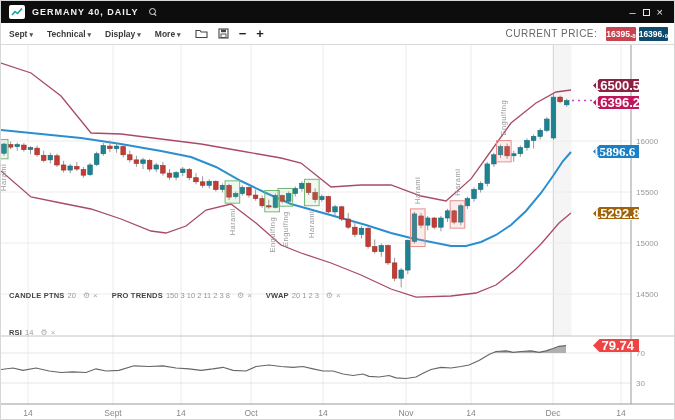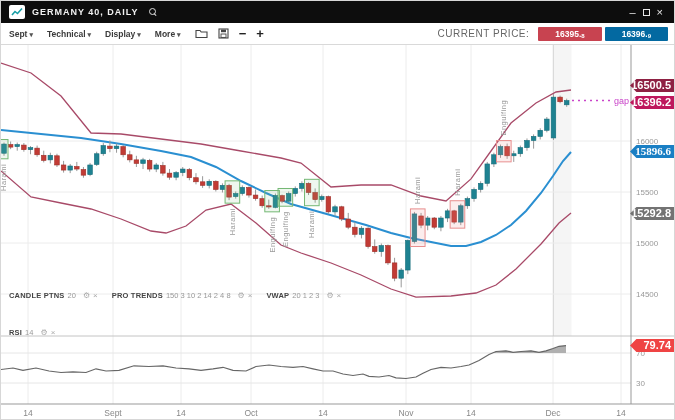--- a/index.html
+++ b/index.html
@@ -26,29 +26,29 @@
   .toolbar {
     position:absolute; top:22px; left:0; width:675px; height:22px; background:#fff;
     border-bottom:1px solid #d9d9d9; display:flex; align-items:center; padding:0 8px;
     font-size:8.5px; color:#333;
   }
   .menu { font-weight:bold; margin-right:14px; color:#3a3a3a; cursor:default; }
   .caret { font-size:7px; color:#555; margin-left:2px; }
   .tool-ic { margin-right:10px; display:flex; align-items:center; }
   .zoom-btn { font-size:13px; font-weight:bold; color:#222; margin-right:10px; line-height:20px; }
   .cp-label { font-size:10px; color:#666; letter-spacing:.5px; margin-right:6px; }
-  .price-pill { height:14px; padding:0 17px; color:#fff; display:flex; align-items:baseline; border-radius:1px; margin-left:3px; }
+  .price-pill { height:14px; padding:0 0; color:#fff; display:flex; align-items:baseline; border-radius:1px; margin-left:3px; }
   .price-pill .main { font-size:8.5px; font-weight:bold; line-height:14px; }
   .price-pill .small { font-size:6px; font-weight:bold; position:relative; top:1px; }
   
   .chart-wrap { position:absolute; top:44px; left:0; width:675px; height:376px; background:#fff; }
   svg text { font-family:"Liberation Sans", sans-serif; }
   .axis-badge {
-    position:absolute; left:629px; width:46px; height:13px; color:#fff;
-    font-size:11px; font-weight:bold; text-align:right; padding-right:5px; line-height:13px;
+    position:absolute; left:592px; width:46px; height:13px; color:#fff;
+    font-size:13px; font-weight:bold; text-align:right; padding-right:5px; line-height:13px;
     clip-path: polygon(0 50%, 14% 0, 100% 0, 100% 100%, 14% 100%);
   }
   .chips { position:absolute; left:8px; top:290px; display:flex; align-items:center; font-size:7.5px; color:#888; }
   .chip { display:flex; align-items:center; margin-right:14px; }
   .chip .cname { font-weight:bold; color:#444; margin-right:3px; letter-spacing:.2px; }
   .chip .cparams { color:#999; margin-right:4px; }
   .chip .cbtn { color:#aaa; font-size:8px; margin-left:3px; cursor:default; }
   .rsi-chip-row { top:327px; }
 </style>
 </head>
@@ -88,21 +88,21 @@
         </svg>
     </span>
     <span class="zoom-btn">−</span>
     <span class="zoom-btn">+</span>
     <span class="tb-spacer"></span>
     <span class="cp-label">CURRENT PRICE:</span>
     <span class="price-pill" id="sell-pill" style="background: rgb(200, 67, 80);">
         <span class="main">16395.</span>
         <span class="small">8</span>
       </span>
-    <span class="price-pill" id="buy-pill" style="background: #0369a1;">
+    <span class="price-pill" id="buy-pill" style="background: #0c4a6e;">
         <span class="main">16396.</span>
         <span class="small">9</span>
       </span>
   </div>
 
   <div class="chart-wrap">
     <svg id="chart-svg" width="675" height="376">
         <rect x="552.5" y="0" width="18" height="291" fill="rgba(120,120,120,0.07)"></rect>
         <line x1="552.5" y1="0" x2="552.5" y2="291" stroke="#c9c9c9" stroke-width="1"></line>
         <g>
@@ -350,21 +350,21 @@
 
   <div class="chips">
     <span class="chip">
       <span class="cname">CANDLE PTNS</span>
       <span class="cparams">20</span>
       <span class="cbtn">⚙</span>
       <span class="cbtn">×</span>
     </span>
     <span class="chip">
       <span class="cname">PRO TRENDS</span>
-      <span class="cparams">150 3 10 2 14 2 4 8</span>
+      <span class="cparams">150 3 10 2 11 2 3 8</span>
       <span class="cbtn">⚙</span>
       <span class="cbtn">×</span>
     </span>
     <span class="chip">
       <span class="cname">VWAP</span>
       <span class="cparams">20 1 2 3</span>
       <span class="cbtn">⚙</span>
       <span class="cbtn">×</span>
     </span>
   </div>
@@ -375,16 +375,16 @@
       <span class="cparams">14</span>
       <span class="cbtn">⚙</span>
       <span class="cbtn">×</span>
     </span>
   </div>
 
   <div id="badges">
       <div class="axis-badge" style="background: rgb(142, 33, 67); top: 78px;">16500.5</div>
       <div class="axis-badge" style="background: #be185d; top: 95px;">16396.2</div>
       <div class="axis-badge" style="background: rgb(26, 127, 196); top: 144px; font-family: Liberation Serif, serif;">15896.6</div>
-      <div class="axis-badge" style="background: #737373; top: 206px;">15292.8</div>
+      <div class="axis-badge" style="background: #a16207; top: 206px; text-decoration: underline;">15292.8</div>
       <div class="axis-badge" style="background: #ef4444; top: 338px;">79.74</div>
     </div>
 </div>
 
 </body></html>

